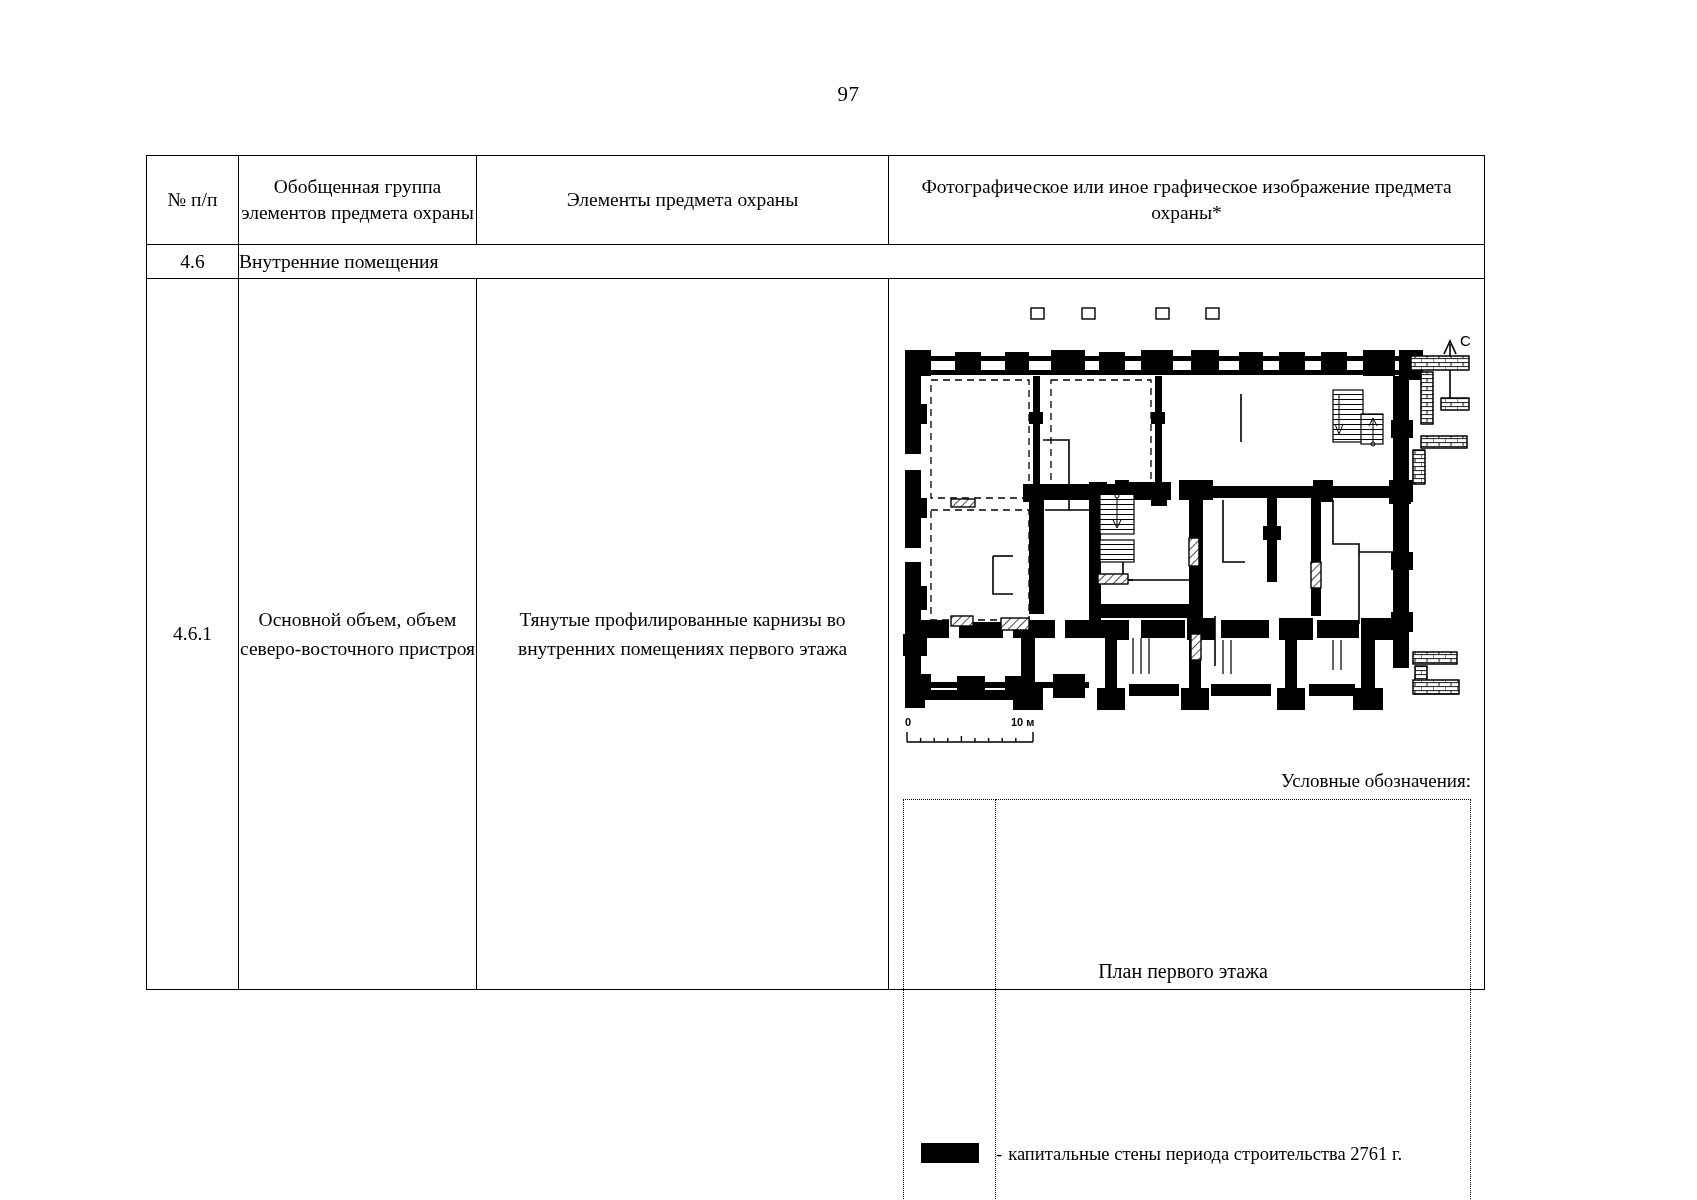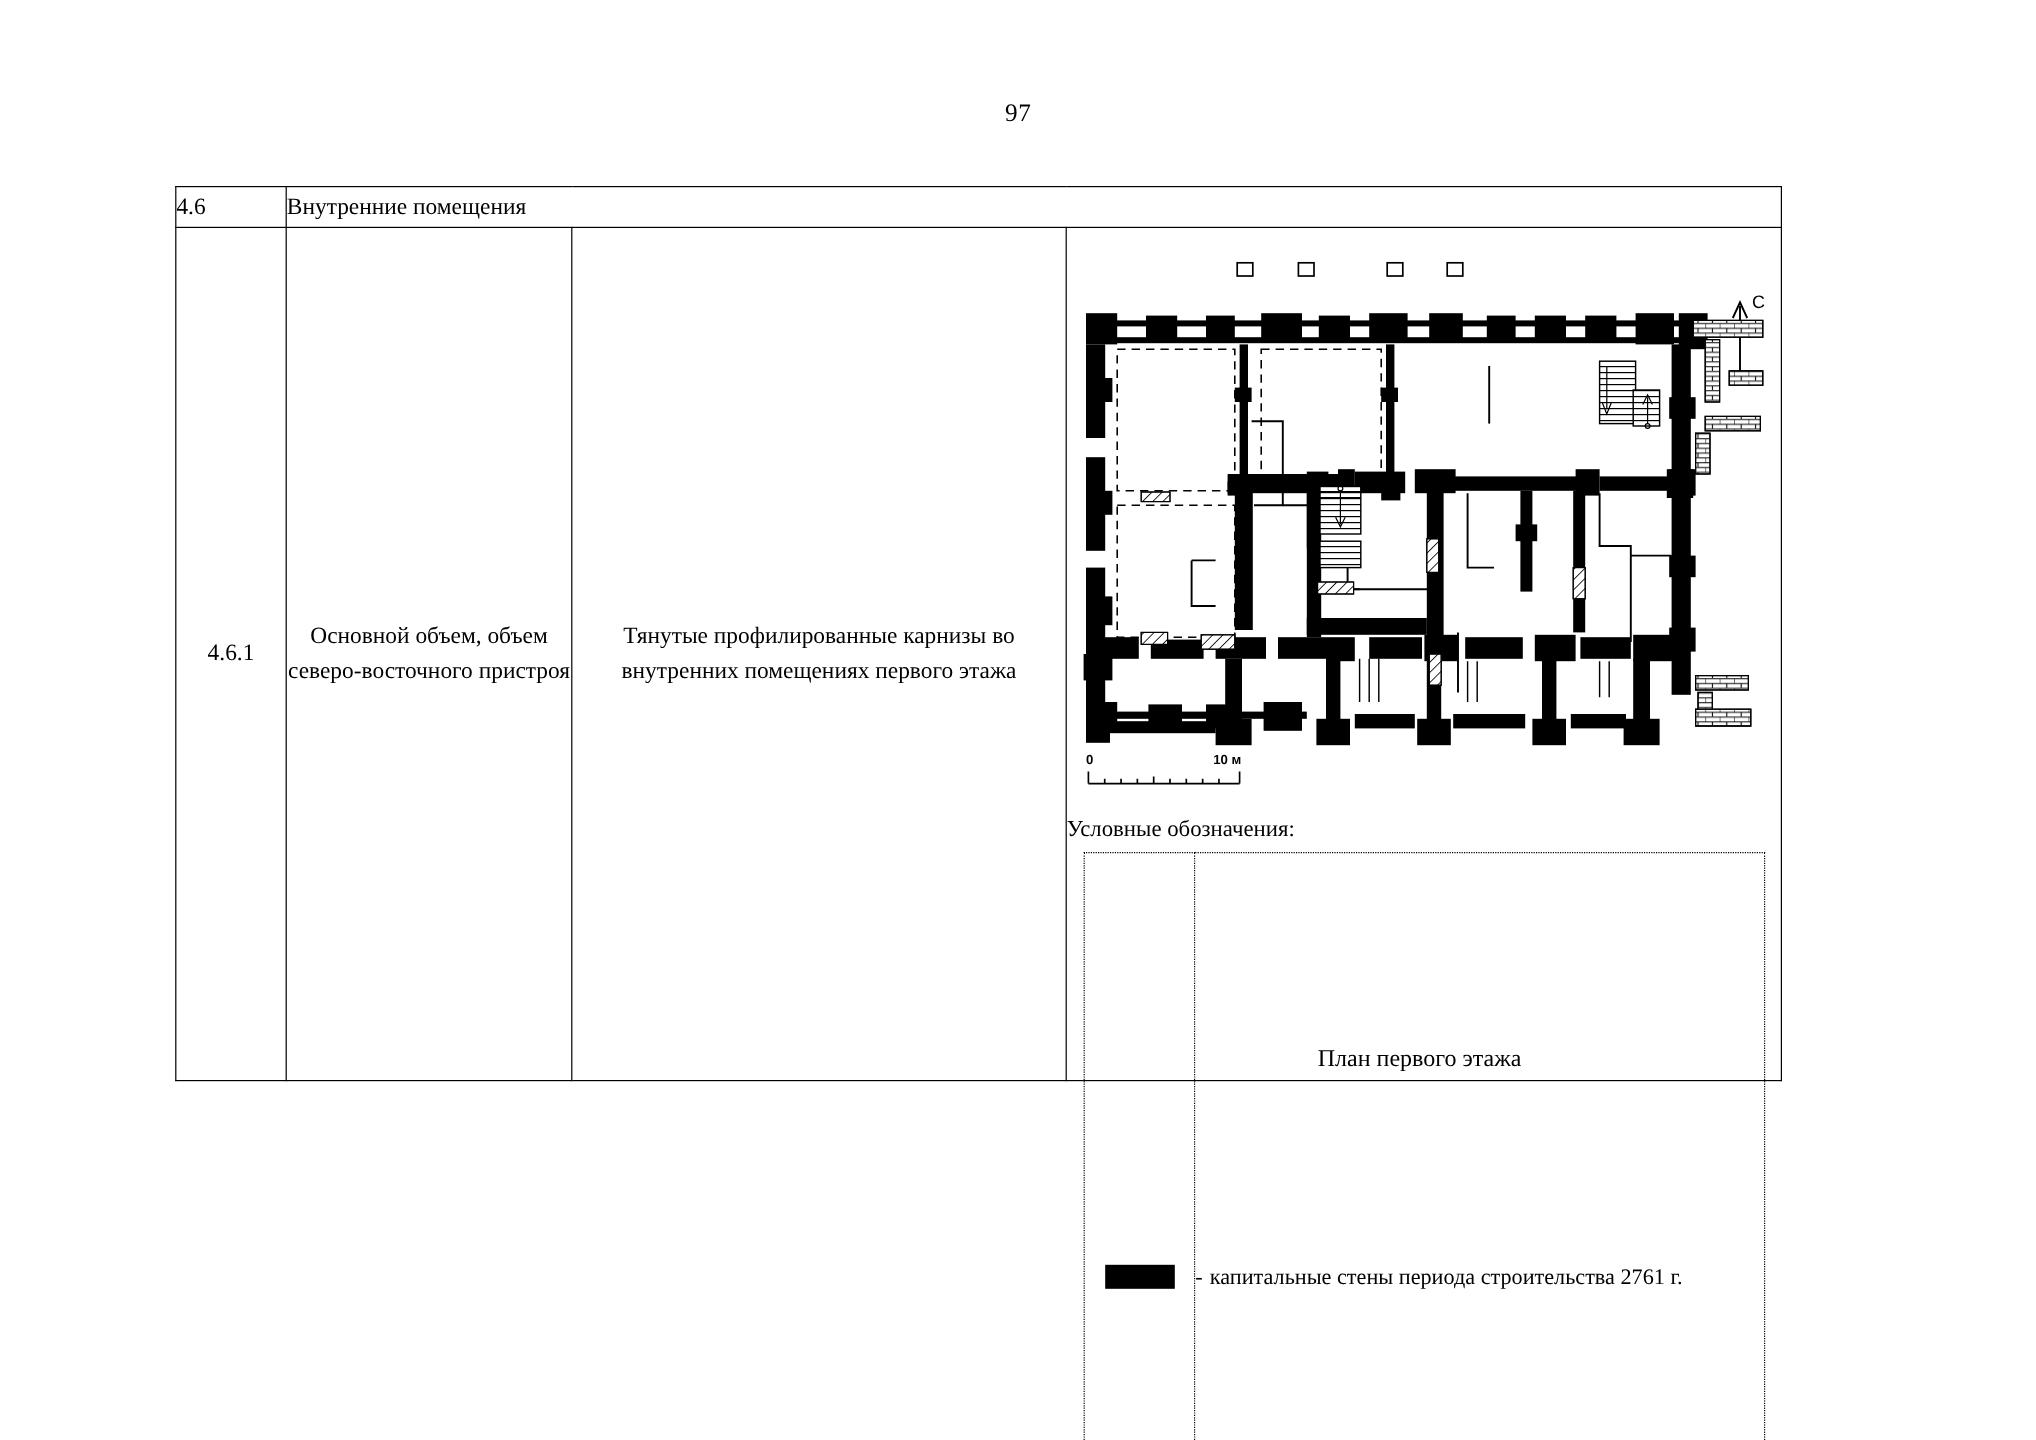--- a/index.html
+++ b/index.html
@@ -59,21 +59,21 @@
     line-height: 1.33;
     padding: 13px 7px 13px 7px;
     height: 88px;
   }
   .hdr-num { font-size: 19.5px; }
 
   .section-row td {
     height: 33px;
   }
   .section-num {
-    text-align: left;
+    text-align: center;
     font-size: 19.5px;
   }
   .section-title {
     text-align: left;
     font-size: 19.5px;
   }
 
   .body-row td { height: 710px; }
 
   .cell-center {
@@ -116,21 +116,21 @@
     top: 434px;
     width: 150px;
     height: 40px;
   }
 
   .legend-title {
     position: absolute;
     left: 0;
     top: 490px;
     width: 588px;
-    text-align: left;
+    text-align: right;
     font-size: 19px;
     padding-right: 6px;
     box-sizing: border-box;
   }
 
   table.legend {
     position: absolute;
     left: 14px;
     top: 519px;
     width: 568px;
@@ -176,20 +176,26 @@
   <div class="page-number">97</div>
 
   <table class="main">
     <colgroup>
       <col class="col-num">
         <col class="col-group">
         <col class="col-elem">
         <col class="col-img">
     </colgroup>
     <tbody>
+      <tr>
+        <td class="hdr hdr-num">№ п/п</td>
+        <td class="hdr">Обобщенная группа элементов предмета охраны</td>
+        <td class="hdr">Элементы предмета охраны</td>
+        <td class="hdr">Фотографическое или иное графическое изображение предмета охраны*</td>
+      </tr>
 
       <tr class="section-row">
         <td class="section-num">4.6</td>
         <td class="section-title" colspan="3">Внутренние помещения</td>
       </tr>
 
       <tr class="body-row">
         <td class="cell-center">4.6.1</td>
         <td class="cell-center">Основной объем, объем северо-восточного пристроя</td>
         <td class="cell-elem">Тянутые профилированные карнизы во внутренних помещениях первого этажа</td>

